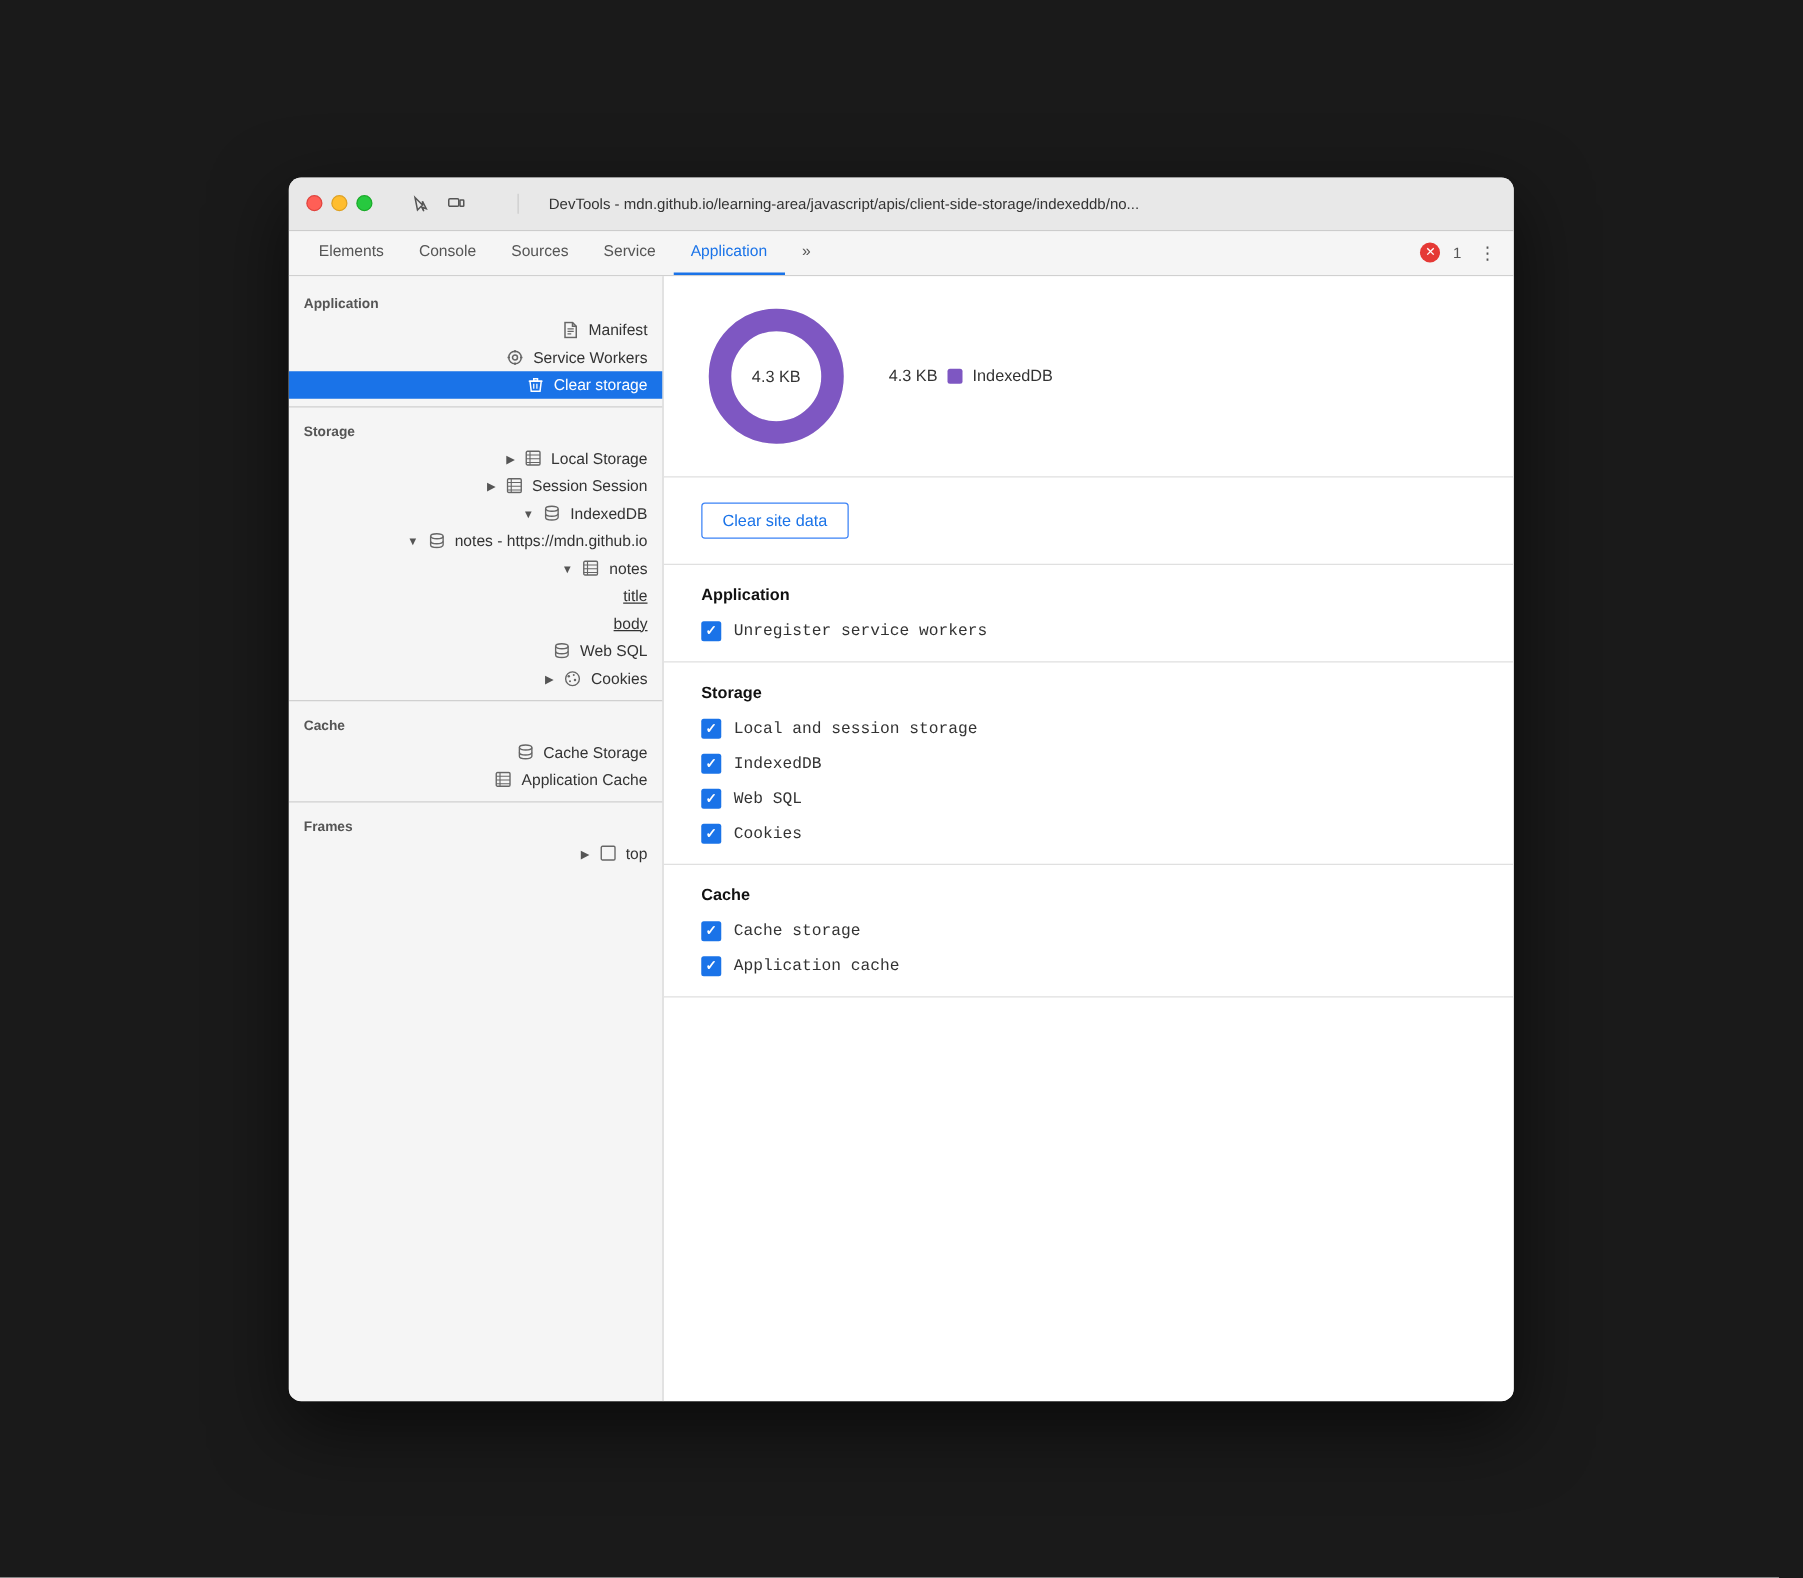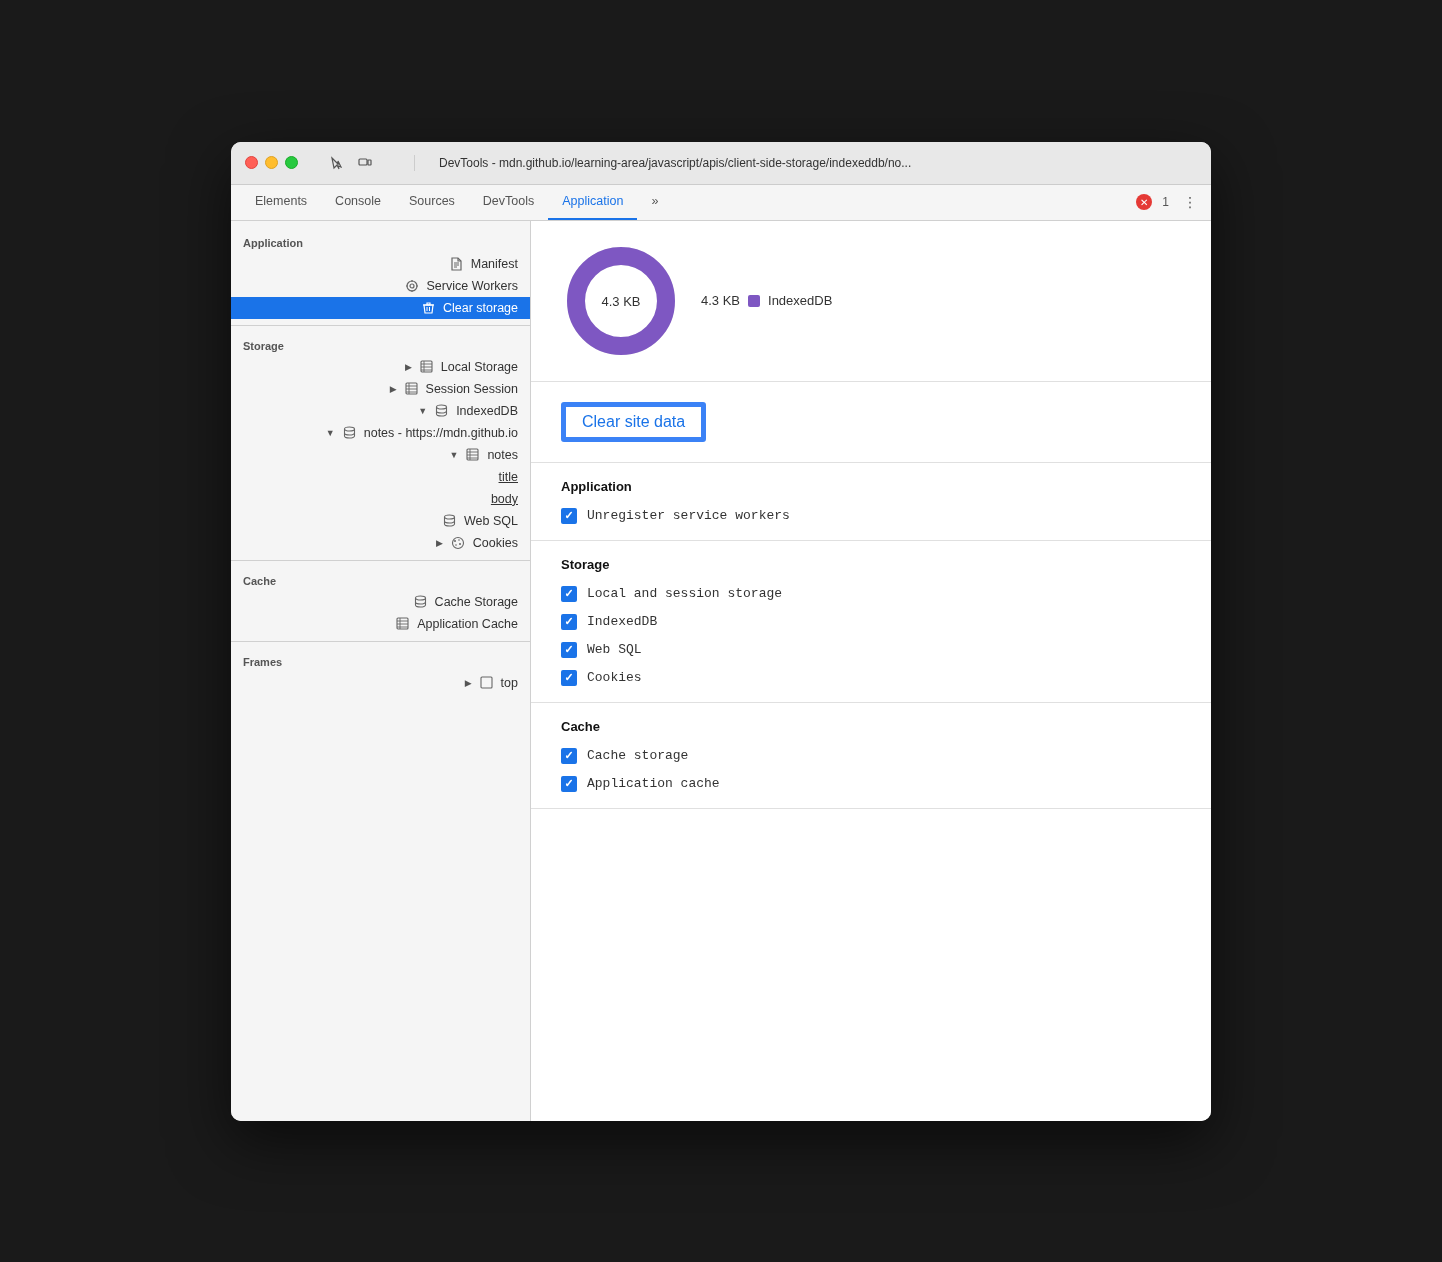--- a/index.html
+++ b/index.html
@@ -173,21 +173,21 @@
       background: white;
       overflow-y: auto;
       padding: 0;
     }
     
     .donut-section {
       padding: 20px 30px;
       border-bottom: 1px solid #e0e0e0;
       display: flex;
       align-items: center;
-      gap: 20px;
+      gap: 30px;
     }
     .donut-chart {
       position: relative;
       width: 120px;
       height: 120px;
     }
     .donut-center-label {
       position: absolute;
       top: 50%;
       left: 50%;
@@ -213,25 +213,25 @@
       height: 12px;
       border-radius: 2px;
     }
     
     .clear-section {
       padding: 20px 30px;
       border-bottom: 1px solid #e0e0e0;
     }
     .clear-btn {
       padding: 6px 16px;
-      border: 5px solid #3b82f6;
+      border: 1px solid #3b82f6;
       background: white;
       color: #1a73e8;
       border-radius: 3px;
-      font-size: 16px;
+      font-size: 13px;
       cursor: pointer;
     }
     
     .settings-section {
       padding: 16px 30px;
       border-bottom: 1px solid #e0e0e0;
     }
     .settings-section-title {
       font-size: 13px;
       font-weight: 600;
@@ -292,21 +292,21 @@
       </div>
     </div>
     <div class="toolbar-divider"></div>
     <span class="titlebar-url">DevTools - mdn.github.io/learning-area/javascript/apis/client-side-storage/indexeddb/no...</span>
   </div>
 
   <div class="toolbar">
     <div class="toolbar-tab">Elements</div>
     <div class="toolbar-tab">Console</div>
     <div class="toolbar-tab">Sources</div>
-    <div class="toolbar-tab">DevTools</div>
+    <div class="toolbar-tab">Service</div>
     <div class="toolbar-tab active">Application</div>
     <div class="toolbar-tab">»</div>
     <div class="toolbar-spacer"></div>
     <div class="toolbar-right">
       <div class="error-badge">✕</div>
       <span class="error-count">1</span>
       <div class="titlebar-icon">⋮</div>
     </div>
   </div>
 

